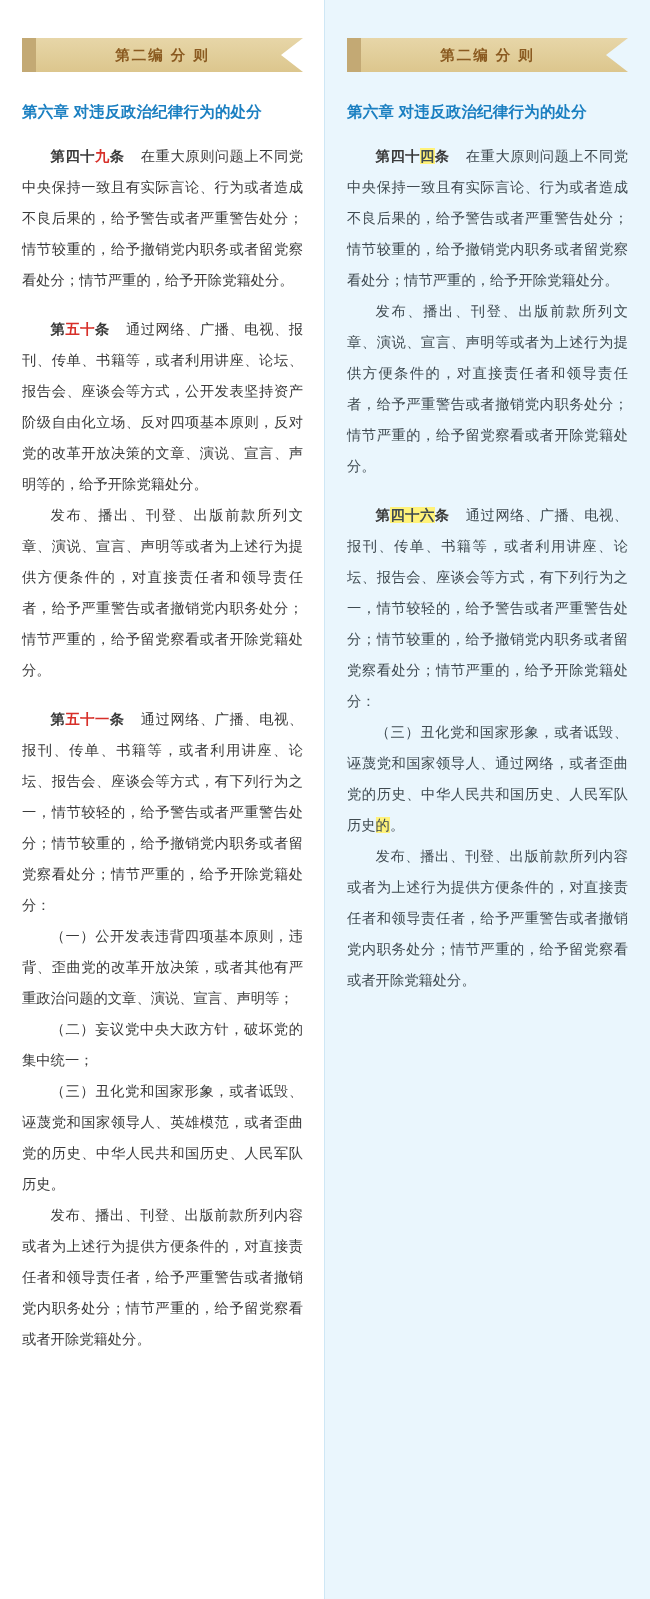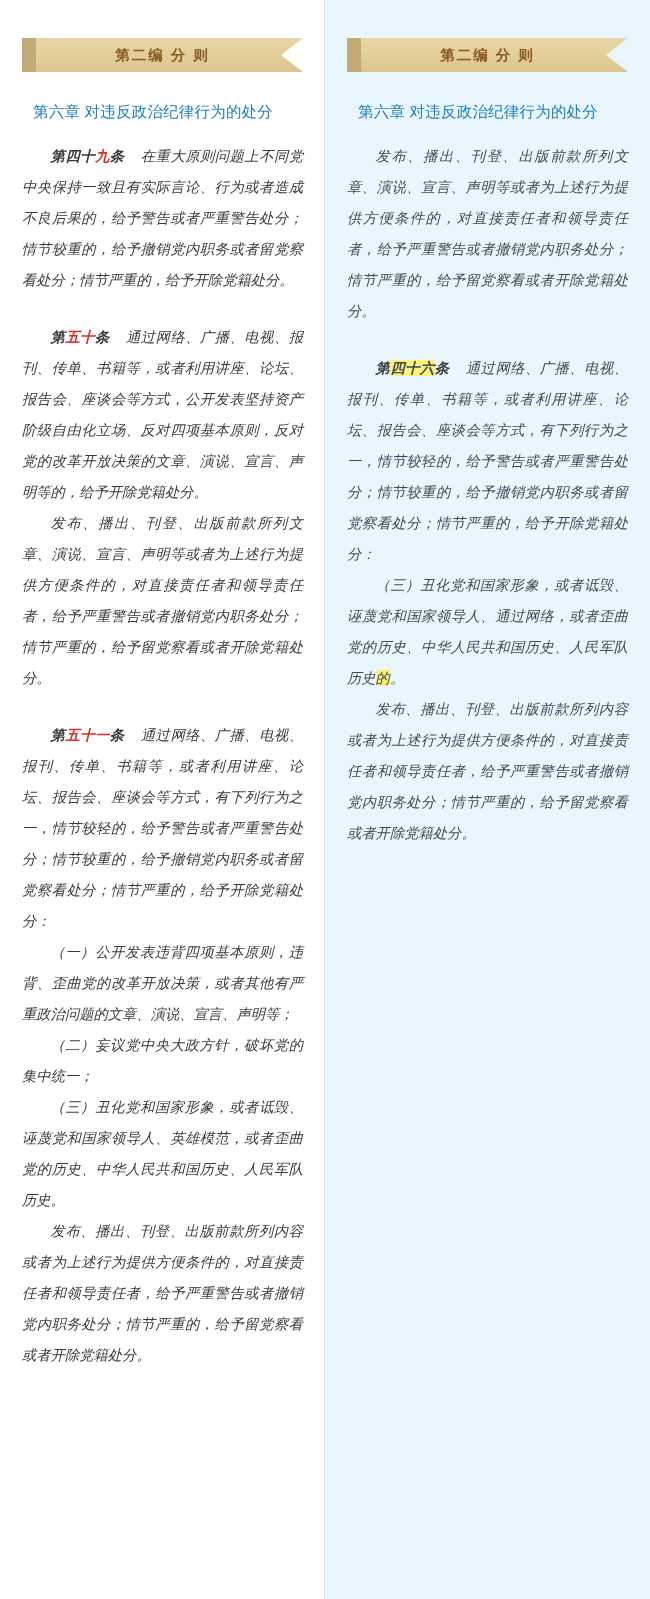--- a/index.html
+++ b/index.html
@@ -91,46 +91,44 @@
     font-size: 14.5px;
     font-weight: bold;
     color: #8a5a20;
     letter-spacing: 2px;
   }
 
   
   .chapter {
     margin-top: 30px;
     font-size: 15.5px;
-    font-weight: normal;
+    font-weight: bold;
     color: #1a7fc1;
     letter-spacing: 0.2px;
     white-space: nowrap;
-    margin-left: 11px;
   }
   .col-right .chapter {
     color: #1a7fc1;
   }
 
   .body-text {
     margin-top: 18px;
-    font-style: italic;
   }
   p.para {
     margin: 0 0 0 0;
     padding: 0;
     font-size: 14.3px;
     line-height: 31px;
     color: #3a3a3a;
     text-align: justify;
     text-justify: inter-ideograph;
     text-indent: 2em;
   }
   p.para.gap {
-    margin-top: 26px;
+    margin-top: 18px;
   }
   .col-right p.para {
     color: #3f4a50;
   }
   .art-no {
     font-weight: bold;
     color: #3a3a3a;
   }
   .art-num-red {
     color: #d7302a;
@@ -180,20 +178,21 @@
   <div class="col col-right">
     <div class="ribbon-wrap">
       <div class="ribbon">
         <div class="band"></div>
         <div class="tail-left"></div>
         <div class="label">第二编  分  则</div>
       </div>
     </div>
     <div class="chapter">第六章 对违反政治纪律行为的处分</div>
     <div class="body-text">
+        <p class="para"><span class="art-no">第四十</span><span class="hl">四</span><span class="art-no">条</span><span class="spacer-after-no"></span><span>在重大原则问题上不同党中央保持一致且有实际言论、行为或者造成不良后果的，给予警告或者严重警告处分；情节较重的，给予撤销党内职务或者留党察看处分；情节严重的，给予开除党籍处分。</span></p>
         <p class="para"><span>发布、播出、刊登、出版前款所列文章、演说、宣言、声明等或者为上述行为提供方便条件的，对直接责任者和领导责任者，给予严重警告或者撤销党内职务处分；情节严重的，给予留党察看或者开除党籍处分。</span></p>
         <p class="para gap"><span class="art-no">第</span><span class="hl">四十六</span><span class="art-no">条</span><span class="spacer-after-no"></span><span>通过网络、广播、电视、报刊、传单、书籍等，或者利用讲座、论坛、报告会、座谈会等方式，有下列行为之一，情节较轻的，给予警告或者严重警告处分；情节较重的，给予撤销党内职务或者留党察看处分；情节严重的，给予开除党籍处分：</span></p>
         <p class="para"><span>（三）丑化党和国家形象，或者诋毁、诬蔑党和国家领导人、通过网络，或者歪曲党的历史、中华人民共和国历史、人民军队历史</span><span class="hl-plain">的</span><span>。</span></p>
         <p class="para"><span>发布、播出、刊登、出版前款所列内容或者为上述行为提供方便条件的，对直接责任者和领导责任者，给予严重警告或者撤销党内职务处分；情节严重的，给予留党察看或者开除党籍处分。</span></p>
       </div>
   </div>
 
 </div>
 
 </body></html>

